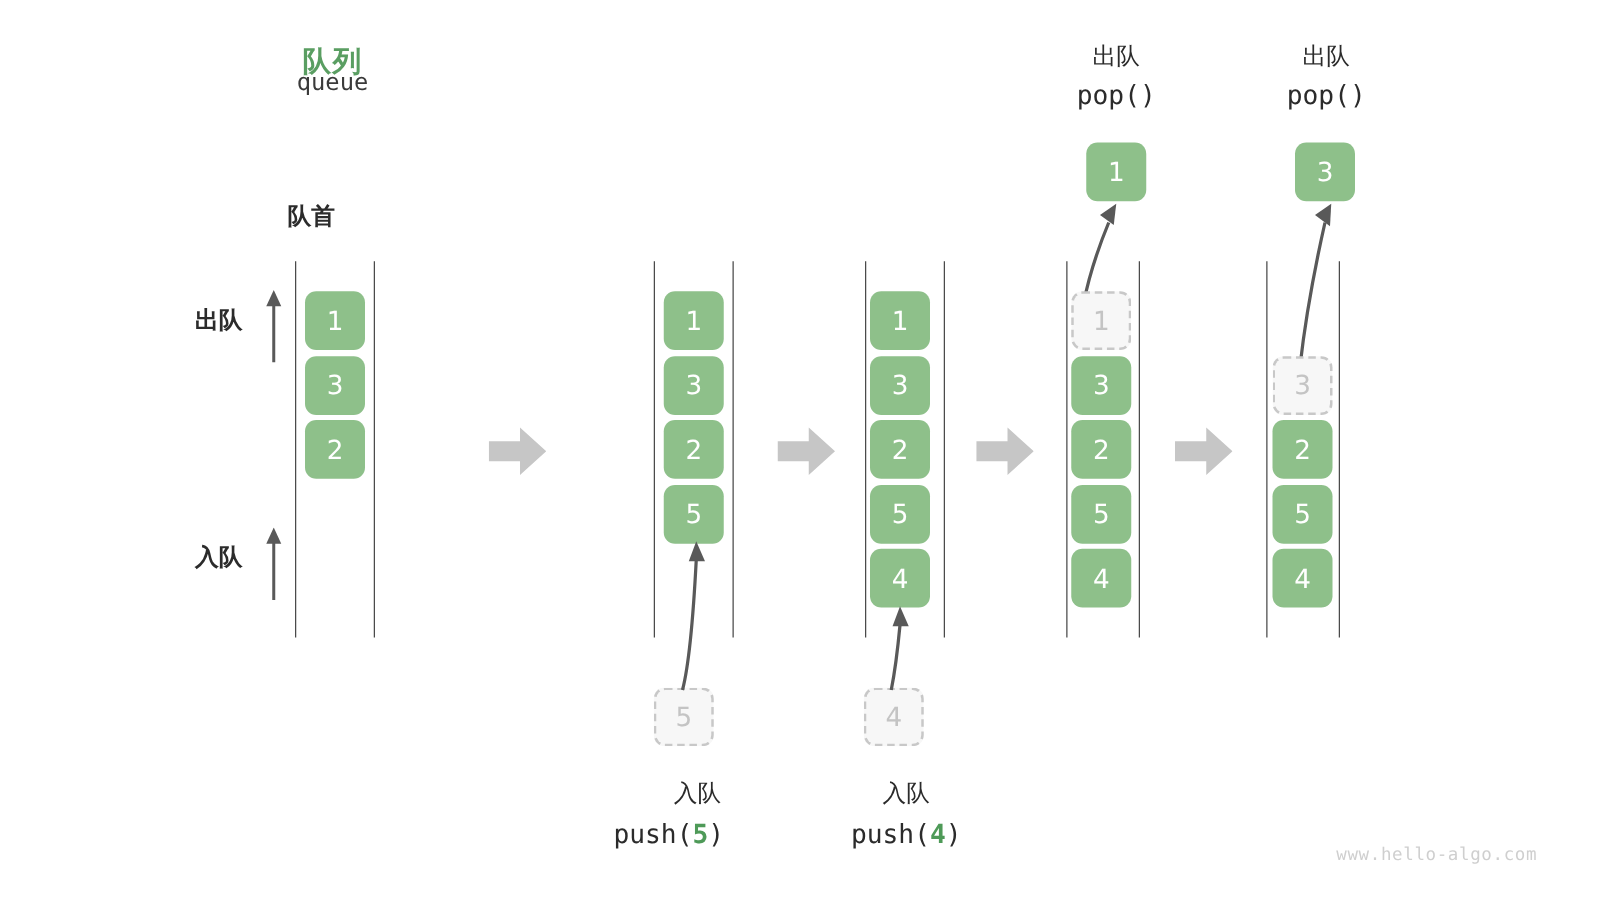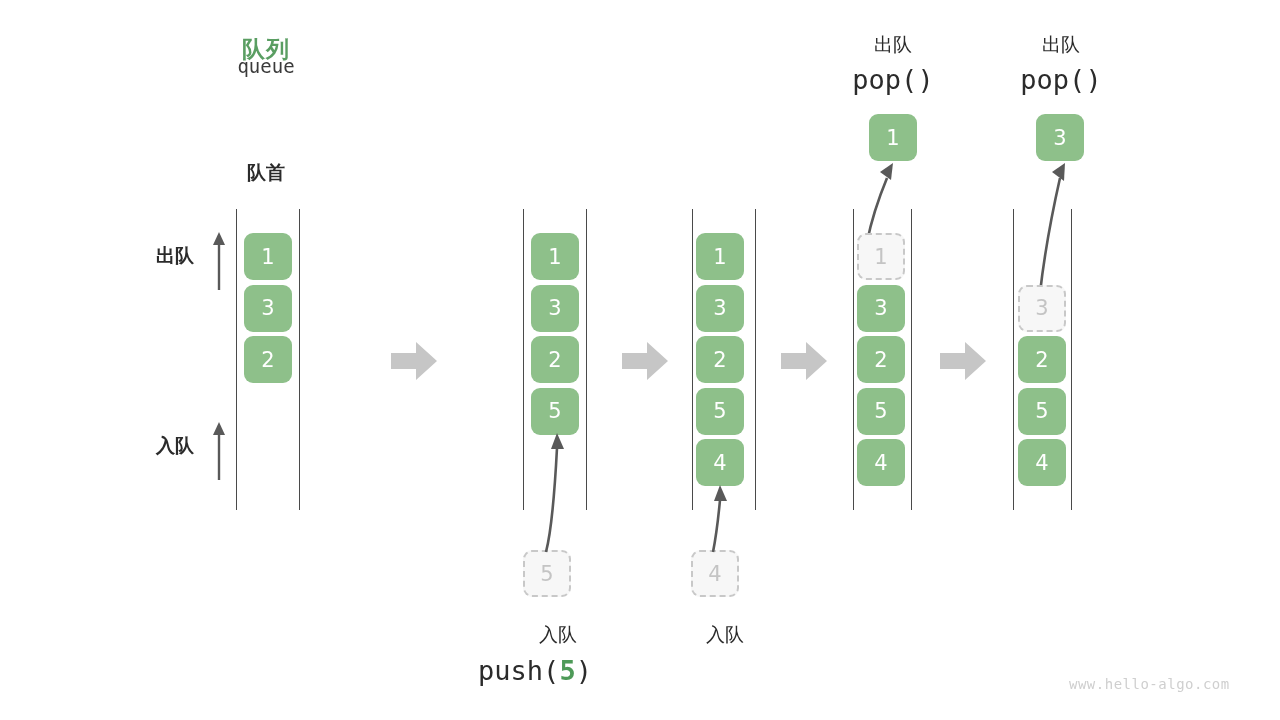--- a/index.html
+++ b/index.html
@@ -46,21 +46,21 @@
     white-space: nowrap;
   }
   .op-cn {
     font-size: 19px;
     color: #2b2b2b;
     text-align: center;
     white-space: nowrap;
   }
   .op-code {
     font-family: "DejaVu Sans Mono", "Liberation Mono", monospace;
-    font-size: 27px;
+    font-size: 21px;
     color: #2b2b2b;
     text-align: center;
     white-space: nowrap;
   }
   .op-code .arg { color: #4e9a58; font-weight: bold; }
 
   .watermark {
     font-family: "DejaVu Sans Mono", "Liberation Mono", monospace;
     font-size: 14px;
     color: #cfcfcf;
@@ -106,21 +106,21 @@
   .curve { position: absolute; }
 </style>
 </head>
 <body>
 
 <div id="stage">
 
   <div class="title-cn abs" style="left:186px; top:34px; width:160px;">队列</div>
   <div class="title-code abs" style="left:186px; top:55px; width:160px;">queue</div>
 
-  <div class="label-cn abs" style="left:186px; top:160px; width:160px;text-align:center;">队首</div>
+  <div class="label-cn abs" style="left:169px; top:160px; width:160px;text-align:center;">队首</div>
 
   <div class="label-cn abs" style="left:140px; top:243px; width:70px;">出队</div>
   <div class="label-cn abs" style="left:140px; top:433px; width:70px;">入队</div>
 
   <svg class="dir-arrow" style="left:211px; top:232px;" viewBox="0 0 16 58">
     <line x1="8" y1="58" x2="8" y2="9" stroke="#595959" stroke-width="2.4"></line>
     <polygon points="8,0 14,13 2,13" fill="#595959"></polygon>
   </svg>
   <svg class="dir-arrow" style="left:211px; top:422px;" viewBox="0 0 16 58">
     <line x1="8" y1="58" x2="8" y2="9" stroke="#595959" stroke-width="2.4"></line>
@@ -170,20 +170,21 @@
   <div class="cell" style="left:696px; top:439px;">4</div>
 
   <div class="cell ghost" style="left:691px; top:550px;">4</div>
 
   <svg class="curve" style="left:696px; top:482px; width:50px; height:72px;" viewBox="0 0 50 72">
     <path d="M 17 70 Q 21 50 24 18" stroke="#595959" stroke-width="2.6" fill="none"></path>
     <polygon points="24,3 31,19 18,19" fill="#595959"></polygon>
   </svg>
 
   <div class="op-cn abs" style="left:640px; top:622px; width:170px;">入队</div>
+  <div class="op-code abs" style="left:640px; top:655px; width:170px;"><span>push(</span><span class="arg">4</span><span>)</span></div>
 
   <svg class="step-arrow" style="left:781px; top:340px;" viewBox="0 0 46 42">
     <polygon points="0,13 25,13 25,2 46,21 25,40 25,29 0,29" fill="#c6c6c6"></polygon>
   </svg>
 
   <div class="op-cn abs" style="left:808px; top:32px; width:170px;">出队</div>
   <div class="op-code abs" style="left:808px; top:64px; width:170px;"><span>pop(</span><span>)</span></div>
 
   <div class="cell" style="left:869px; top:114px;">1</div>
 

